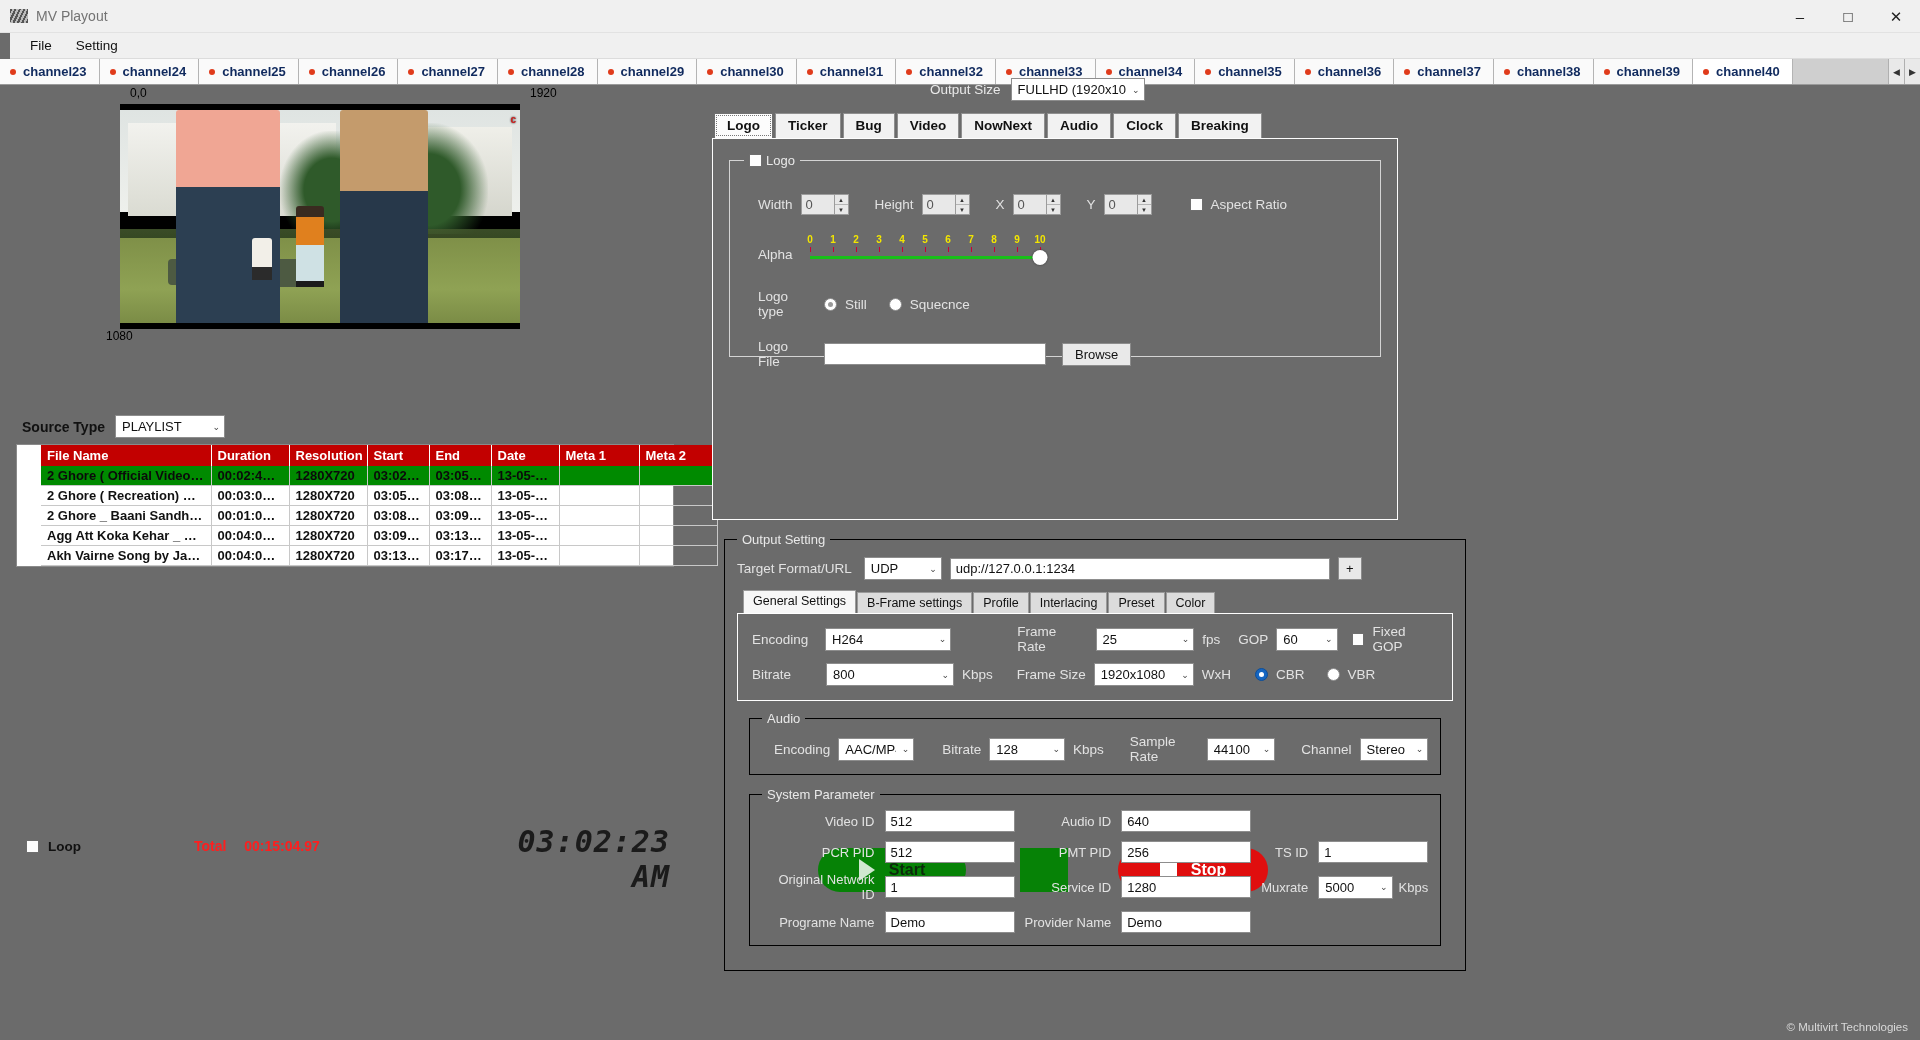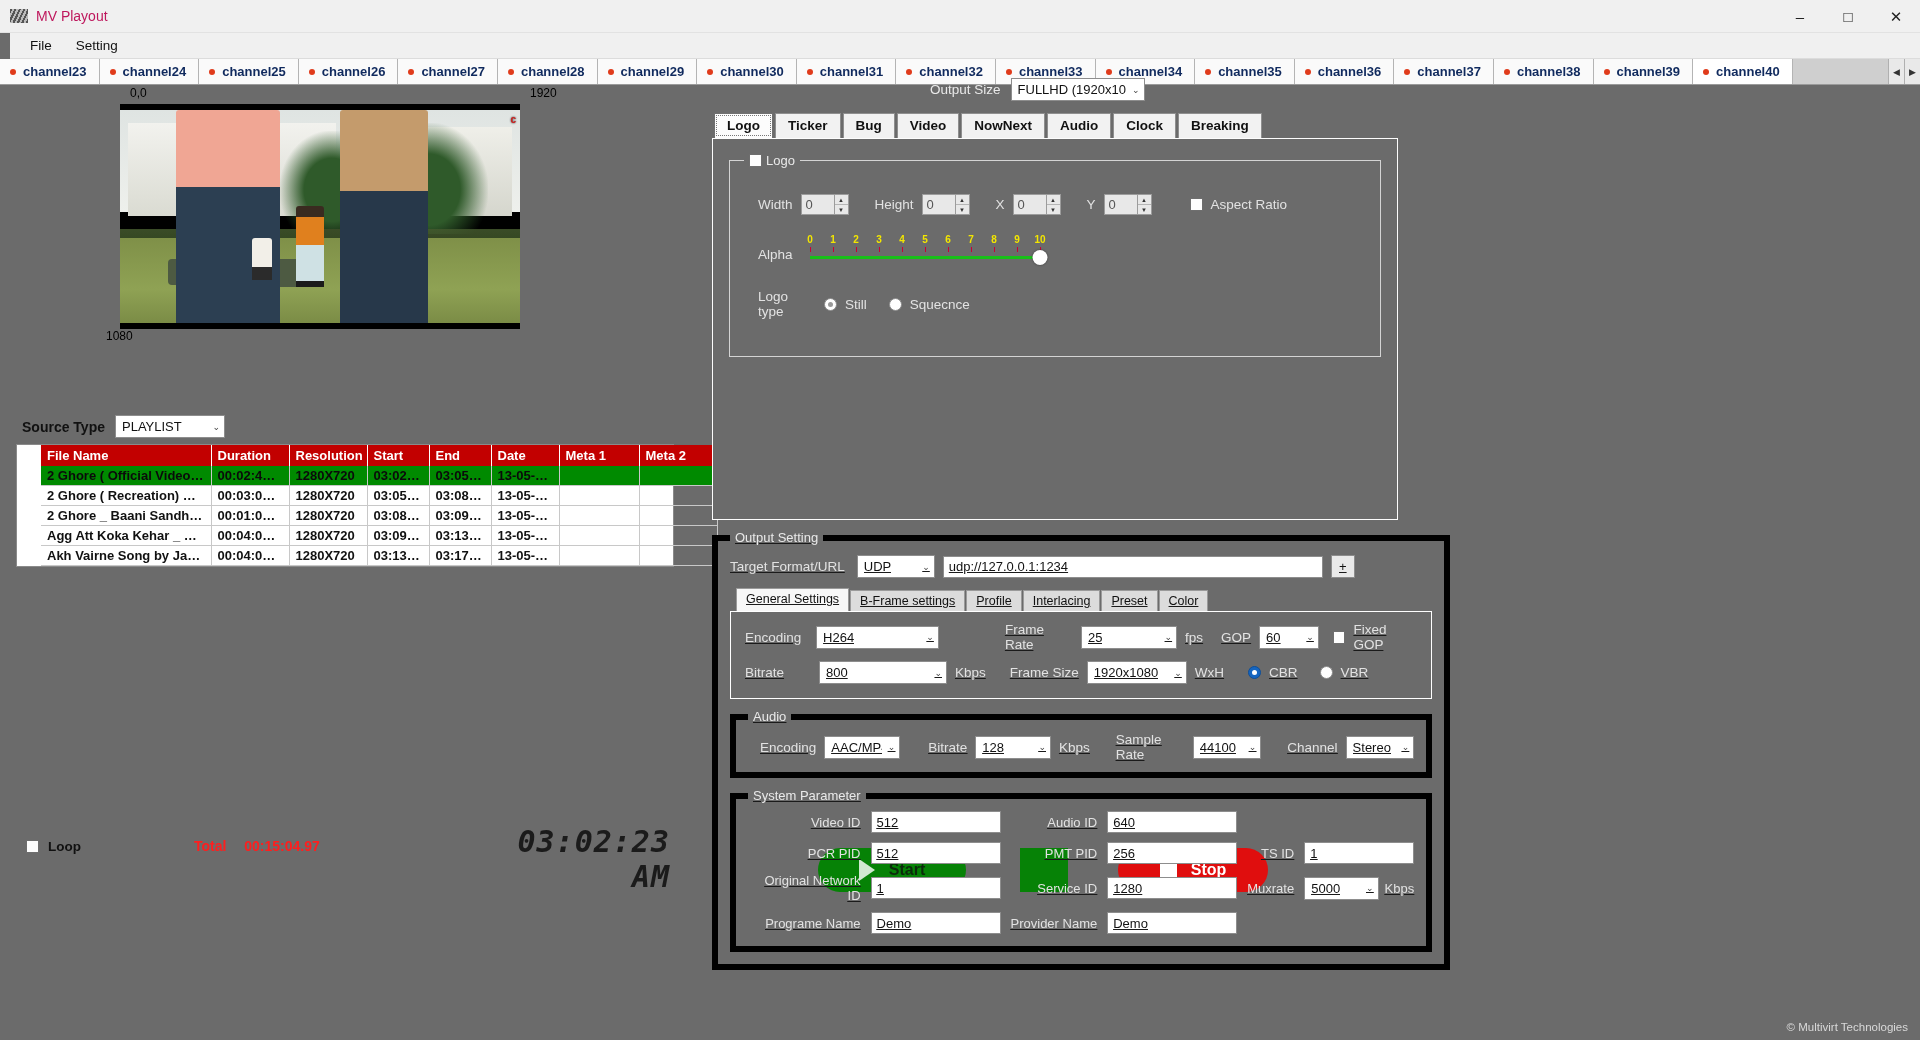--- a/index.html
+++ b/index.html
@@ -15,21 +15,21 @@
   
   .titlebar{
     height:33px; background:#f0f0f0; display:flex; align-items:center;
     border-bottom:1px solid #e2e2e2; position:relative;
   }
   .titlebar .app-icon{
     width:18px;height:14px;margin-left:10px;margin-right:8px;
     background:repeating-linear-gradient(115deg,#555 0 2px,#bbb 2px 4px);
     display:inline-block;
   }
-  .titlebar .app-title{ font-size:14px; color:#be185d; }
+  .titlebar .app-title{ font-size:14px; color:#737373; }
   .winbtns{ position:absolute; right:0; top:0; height:33px; display:flex; }
   .winbtn{ width:48px;height:33px;display:flex;align-items:center;justify-content:center;
            font-size:15px;color:#222; }
 
   
   .menubar{ height:26px; background:#f0f0f0; display:flex; align-items:center;
             padding-left:8px; border-bottom:1px solid #dcdcdc;margin-left:10px; }
   .menuitem{ padding:3px 12px; font-size:13.5px; color:#111; }
 
   
@@ -200,21 +200,21 @@
     display:flex; align-items:center; padding:0 5px; font-size:13px; color:#111;
   }
   .btn{
     background:#e9e9e9; border:1px solid #8c8c8c; height:23px;
     display:inline-flex; align-items:center; justify-content:center;
     padding:0 12px; font-size:13px; color:#111;
   }
 
   
   .outset{ margin-top:10px; width:686px; }
-  .outset fieldset{ border:6px solid #000000; padding:10px 12px 12px; margin:0;text-decoration:underline; }
+  .outset fieldset{ border:1px solid #000000; padding:10px 12px 12px; margin:12px; }
   .outset legend{ font-size:13px; color:#e9e9e9; padding:0 5px; }
   .sub-tabs{ display:flex; align-items:flex-end; margin:10px 0 0 6px; }
   .stab{ background:#dcdcdc; border:1px solid #9a9a9a; border-bottom:none;
          padding:3px 9px; font-size:12.5px; color:#111; margin-right:1px; }
   .stab.active{ background:#f7f7f7; padding-bottom:5px; }
   .stab-body{ border:1px solid #fff; padding:10px 14px 12px; }
 
   .sysgrid{ display:grid; grid-template-columns:auto 130px auto 130px auto 110px;
             gap:9px 10px; align-items:center;text-align:right; }
   .sysgrid .l{ font-size:13px; color:#e2e2e2; }
@@ -563,20 +563,25 @@
         </div>
 
         <div class="row" style="margin:0 0 20px 14px">
           <span class="lbl-d" style="width:44px">Logo type</span>
           <span class="radio on" style="margin-left:14px"></span>
           <span class="lbl-d">Still</span>
           <span class="radio" style="margin-left:14px"></span>
           <span class="lbl-d">Squecnce</span>
         </div>
 
+        <div class="row" style="margin:0 0 0 14px">
+          <span class="lbl-d" style="width:44px">Logo File</span>
+          <span class="txt" style="width:222px;margin-left:14px"></span>
+          <span class="btn" style="margin-left:8px">Browse</span>
+        </div>
       </fieldset>
     </div>
   </div>
 
   <div class="outset">
     <fieldset>
       <legend>Output Setting</legend>
 
       <div class="row" style="margin-bottom:4px">
         <span class="lbl-d">Target Format/URL</span>

